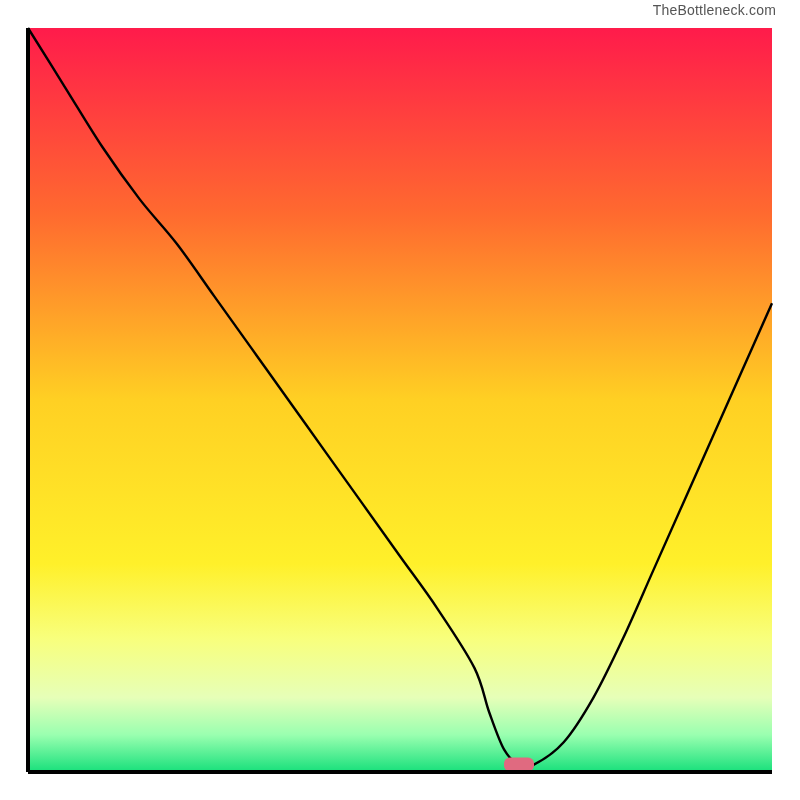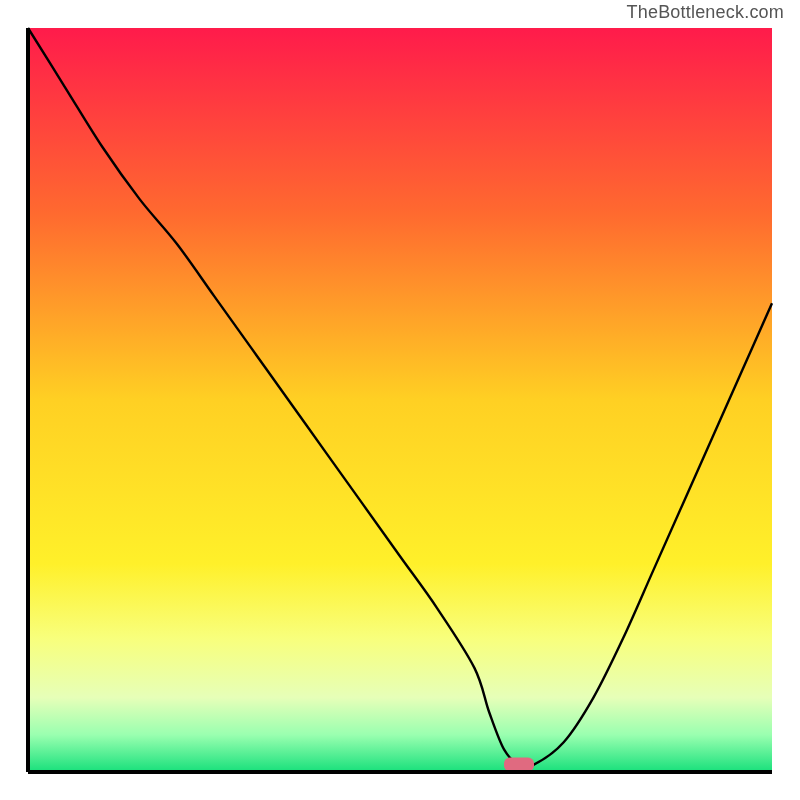--- a/index.html
+++ b/index.html
@@ -11,23 +11,23 @@
     font-family: Arial, Helvetica, sans-serif;
   }
   .chart-container {
     position: relative;
     width: 800px;
     height: 800px;
   }
   .watermark {
     position: absolute;
     top: 2px;
-    right: 16px;
+    right: 24px;
     color: #555;
-    font-size: 18px;
+    font-size: 14px;
     font-weight: 500;
     letter-spacing: 0.2px;
     z-index: 10;
   }
   svg.chart {
     position: absolute;
     top: 0;
     left: 0;
   }
 </style>

